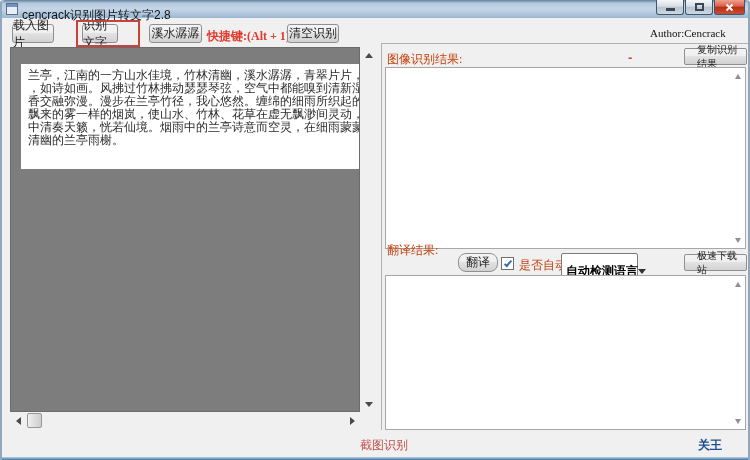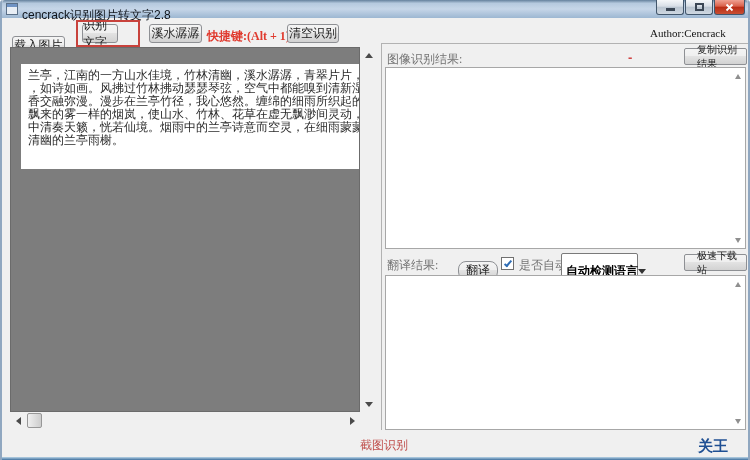--- a/index.html
+++ b/index.html
@@ -52,47 +52,47 @@
   .tri { width:0; height:0; display:block; }
   .tri-up    { border-left:4px solid transparent; border-right:4px solid transparent; border-bottom:5px solid #4a4a4a; }
   .tri-down  { border-left:4px solid transparent; border-right:4px solid transparent; border-top:5px solid #4a4a4a; }
   .tri-left  { border-top:4px solid transparent; border-bottom:4px solid transparent; border-right:5px solid #4a4a4a; }
   .tri-right { border-top:4px solid transparent; border-bottom:4px solid transparent; border-left:5px solid #4a4a4a; }
   .hthumb { position:absolute; left:17px; top:1px; width:15px; height:15px;
             background:linear-gradient(90deg,#efefef,#cdcdcd); border:1px solid #979797; border-radius:2px; }
   
   .rpanel { position:absolute; left:379px; top:43px; width:369px; height:387px;
             border-left:1px solid #b2b2b2; border-top:1px solid #b2b2b2; background:#f0f0f0; }
-  .plabel { position:absolute; font-size:12px; color:#737373;
+  .plabel { position:absolute; font-size:12px; color:#c2410c;
             font-family:"Liberation Serif","DejaVu Serif",serif; }
   .dash { position:absolute; left:246px; top:6px; color:#d04545; font-weight:bold; font-size:13px; }
   .copy-btn { position:absolute; right:3px; width:63px; height:17px; font-size:10px; border-radius:2px;padding-left:12px; }
   .tbox { position:absolute; left:3px; width:361px; background:#fff; border:1px solid #a7a7a7; }
   .tbox .tri-up, .tbox .tri-down { border-bottom-color:#8f8f8f; border-top-color:#8f8f8f;
         border-left-width:3px; border-right-width:3px; }
   .tbox .sbtn { background:transparent; width:13px; height:12px; }
-  .ctrl-btn { border-radius:8px;margin-top:8px; }
+  .ctrl-btn { border-radius:8px; }
   .checkbox { position:absolute; left:119px; top:213px; width:13px; height:13px; background:#fff;
               border:1px solid #707070; display:flex; align-items:center; justify-content:center; }
   .checkmark { width:4px; height:8px; border-right:2px solid #2e6db5; border-bottom:2px solid #2e6db5;
                transform:rotate(40deg); margin-top:-2px; display:none; }
   .checkbox.checked .checkmark { display:block; }
   .combo { position:absolute; left:179px; top:209px; width:77px; height:37px; background:#fff;
            border:1px solid #7a7a7a; border-radius:2px; display:flex; align-items:center; }
   .combo .val { flex:1; font-size:12px; font-weight:bold; color:#000; padding-left:4px; white-space:nowrap;
                 font-family:"Liberation Serif","DejaVu Serif",serif; }
   .combo .tri-down { border-left-width:4px; border-right-width:4px; border-top-color:#333; margin-right:5px; }
   
   .statusbar { position:absolute; left:0; right:0; bottom:3px; height:27px; background:#f0f0f0; }
   .status-msg { position:absolute; left:358px; top:7px; font-size:12px; color:#c0504d;
                 font-family:"Liberation Serif","DejaVu Serif",serif; }
   .watermark { position:absolute; left:571px; top:403px; font-size:31px; font-weight:bold;
                letter-spacing:-1px; color:#4b83b9; opacity:.92; z-index:50; white-space:nowrap;
                text-shadow:0 1px 1px rgba(255,255,255,.4); }
-  .watermark-sub { position:absolute; left:696px; top:437px; font-size:15px; font-weight:bold;
+  .watermark-sub { position:absolute; left:696px; top:437px; font-size:12px; font-weight:bold;
                    color:#1f4f93; z-index:50; }
 </style>
 </head>
 <body>
 
 <div class="window">
 
   <div class="titlebar">
     <span class="app-icon"></span>
     <span class="title">cencrack识别图片转文字2.8</span>
@@ -104,21 +104,21 @@
         <i class="glyph-max"></i>
       </span>
       <span class="wbtn close">
         <svg width="9" height="9" viewBox="0 0 9 9">
           <path d="M1.5 1.5 L7.5 7.5 M7.5 1.5 L1.5 7.5" stroke="#ffffff" stroke-width="1.8"></path>
         </svg>
       </span>
     </span>
   </div>
 
-  <div class="btn" style="left:10px; top:36px; width:53px;">载入图片</div>
+  <div class="btn" style="left:10px; top:24px; width:42px;">载入图片</div>
   <div class="annotation-box"></div>
   <div class="btn" style="left:80px; top:24px; width:36px;">识别文字</div>
   <div class="btn" style="left:147px; top:24px; width:53px;">溪水潺潺</div>
   <div class="hotkey">快捷键:(Alt + 1)</div>
   <div class="btn" style="left:285px; top:24px; width:52px;">清空识别</div>
   <div class="author">Author:Cencrack</div>
 
   <div class="viewer">
     <div class="pic-area">
       <div class="doc">
@@ -158,21 +158,21 @@
     <div class="tbox" style="top:23px; height:182px;">
       <span></span>
       <span class="sbtn" style="right:1px; top:2px; position:absolute;">
         <i class="tri tri-up"></i>
       </span>
       <span class="sbtn" style="right:1px; bottom:2px; position:absolute;">
         <i class="tri tri-down"></i>
       </span>
     </div>
 
-    <div class="plabel" style="left:5px; top:213px;text-align:right;">翻译结果:</div>
+    <div class="plabel" style="left:5px; top:198px;text-align:right;">翻译结果:</div>
     <div class="btn ctrl-btn" style="left:76px; top:209px; width:40px; height:19px; position:absolute;">翻译</div>
     <div class="checkbox checked" id="auto-translate-checkbox">
       <span class="checkmark"></span>
     </div>
     <div class="plabel" style="left:137px; top:213px;">是否自动翻译</div>
     <div class="combo">
       <span class="val">自动检测语言</span>
       <i class="tri tri-down"></i>
     </div>
     <div class="btn copy-btn" style="top:210px;">极速下载站</div>

